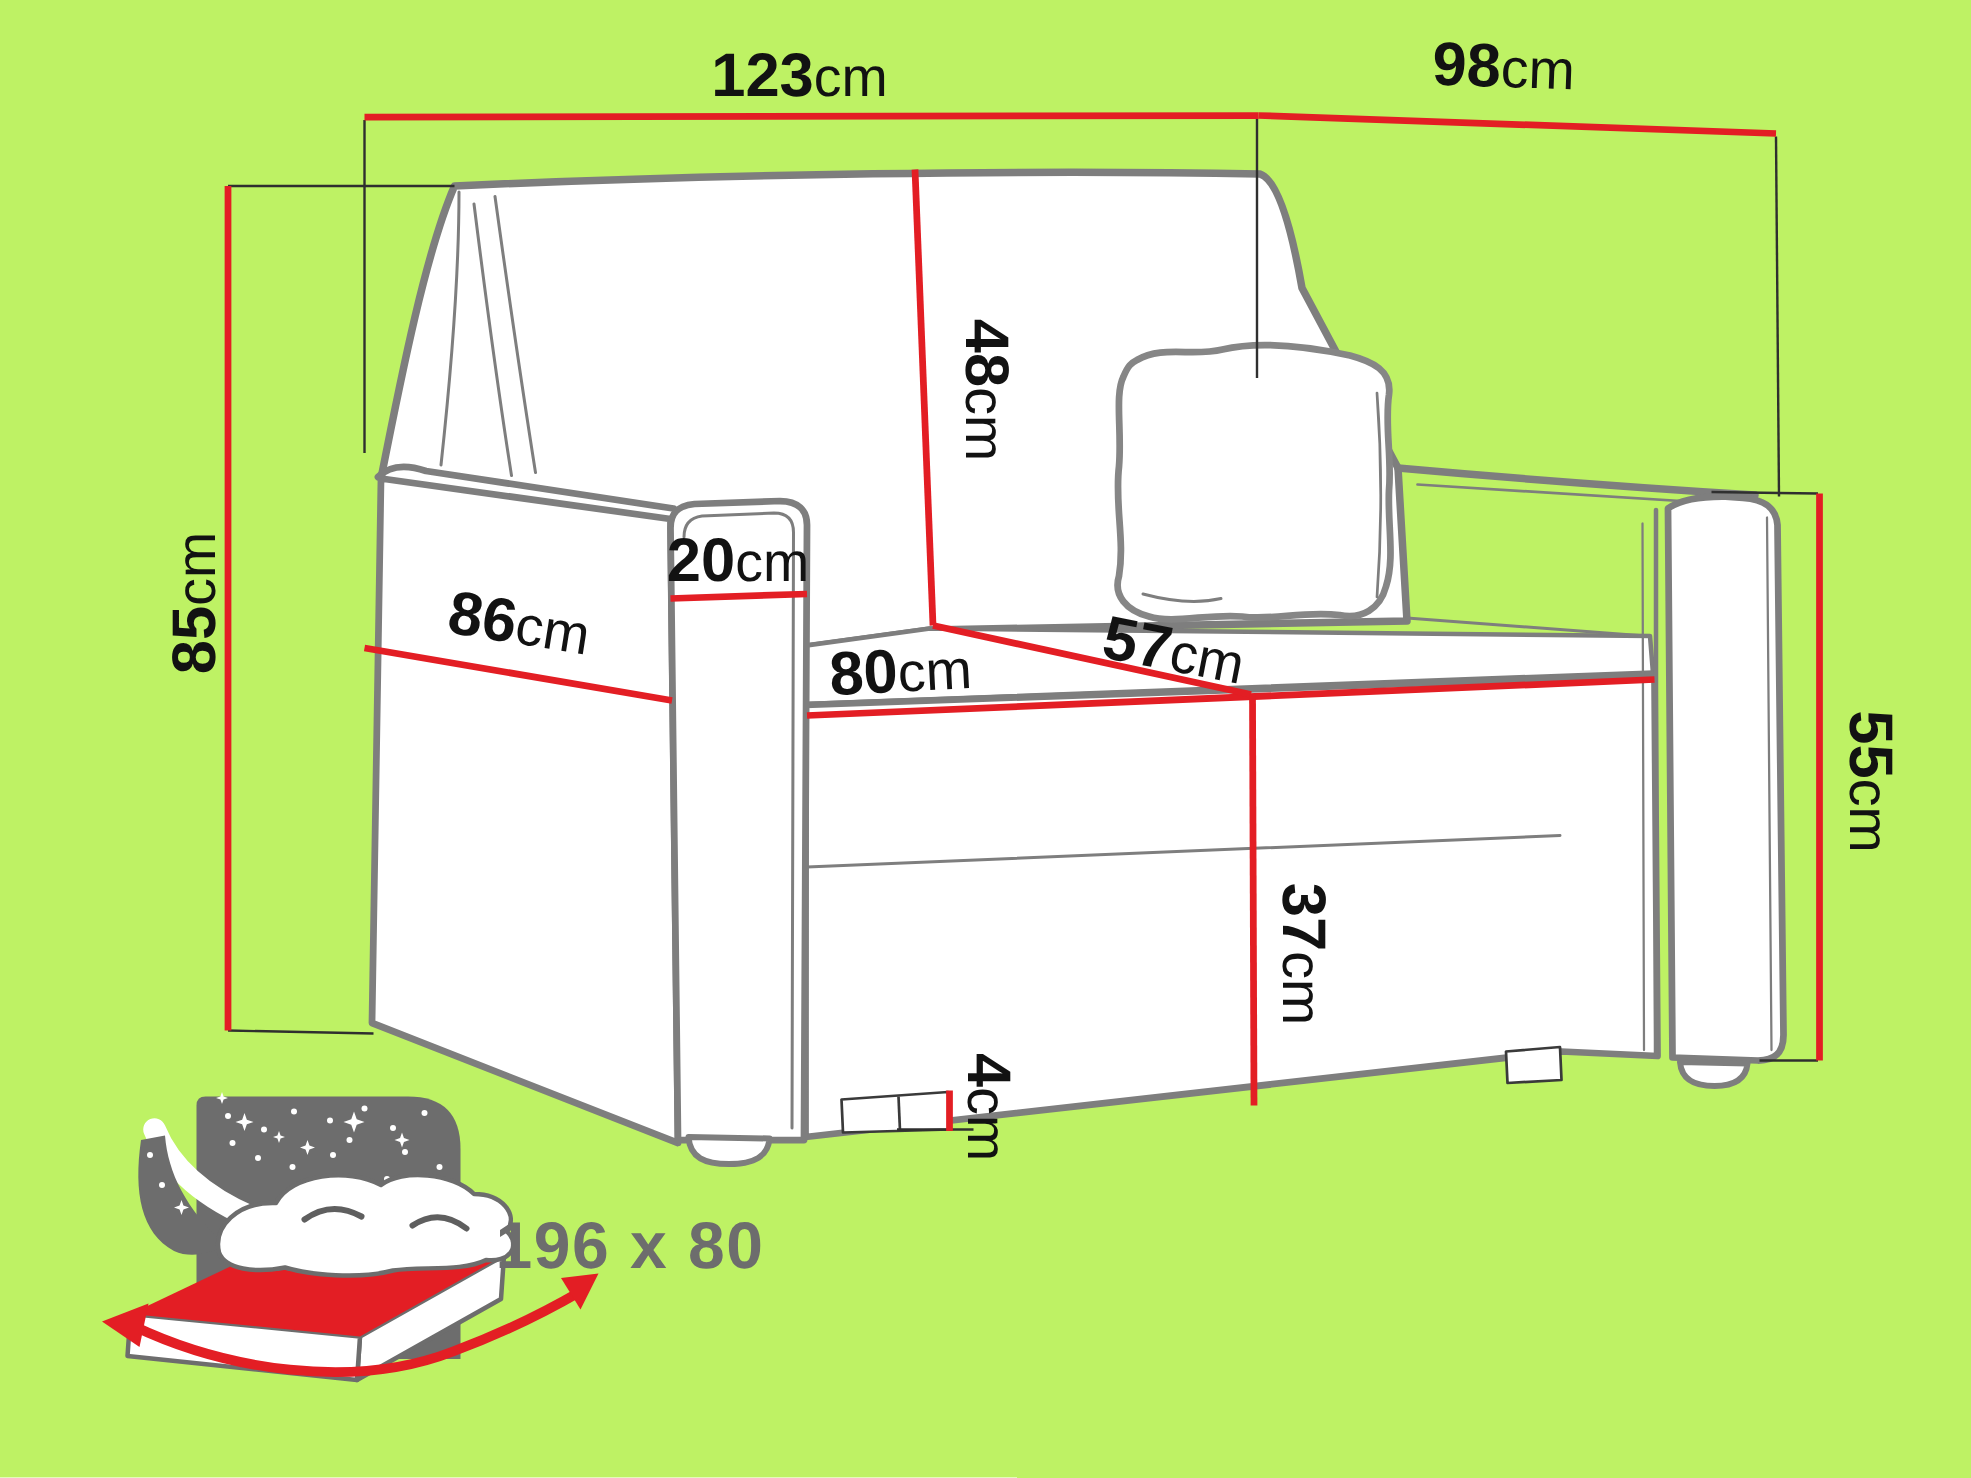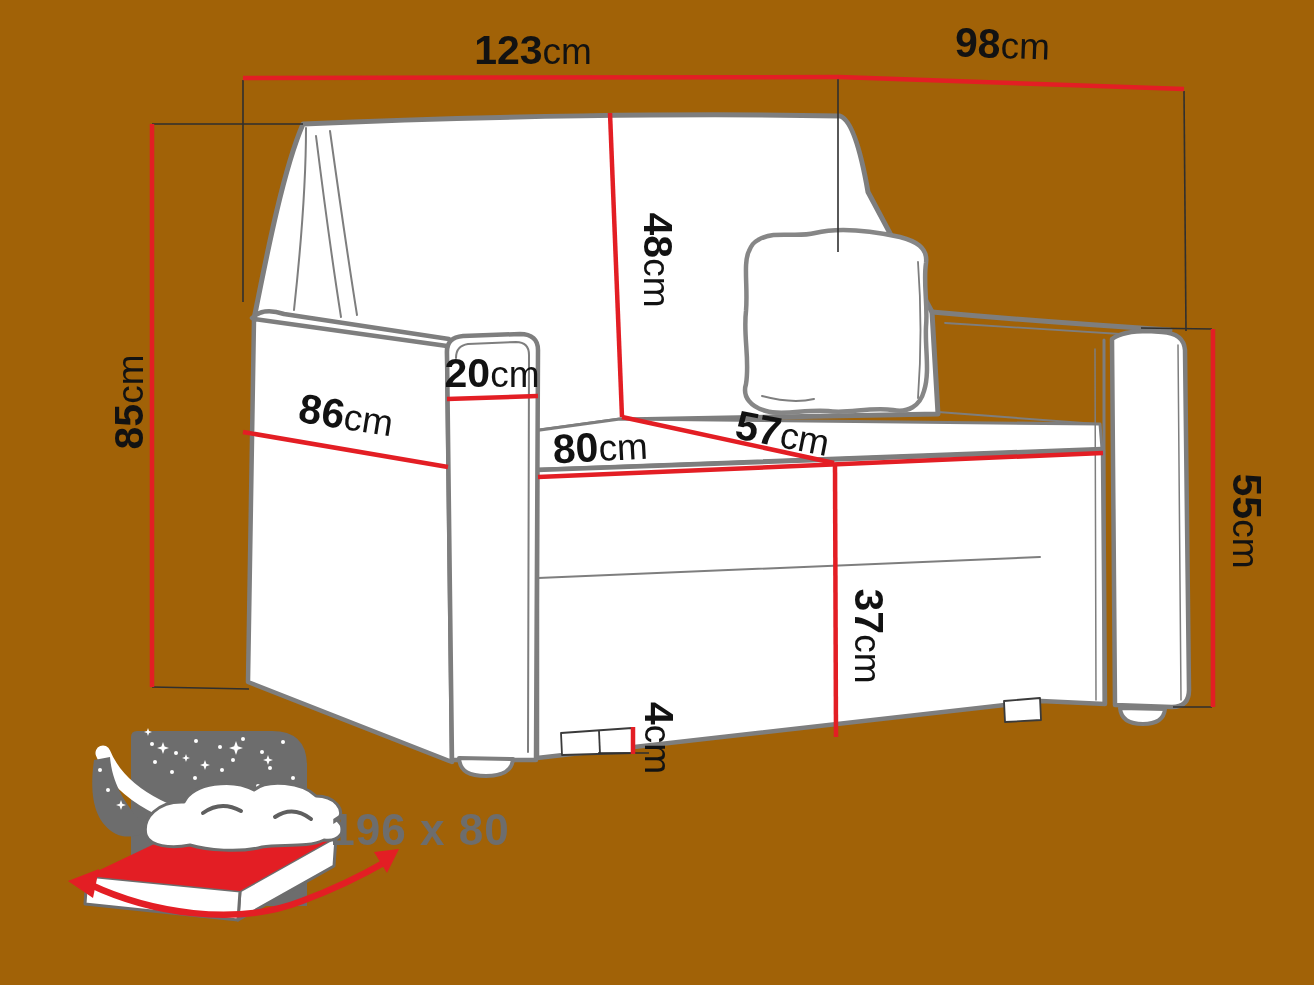--- a/index.html
+++ b/index.html
@@ -1,16 +1,16 @@
 <!DOCTYPE html>
 <html><head>
 <meta charset="utf-8">
 <style>
   html,body{margin:0;padding:0;background:#fff;}
-  .stage{position:relative;width:1314px;height:985px;background:#a16207;overflow:hidden;text-decoration:underline;}
+  .stage{position:relative;width:1314px;height:985px;background:#bef264;overflow:hidden;text-decoration:underline;}
   svg{position:absolute;left:0;top:0;}
   .sketch{stroke:#7e7e7e;fill:none;stroke-linecap:round;stroke-linejoin:round;}
   .fillw{fill:#ffffff;}
   .thin{stroke-width:2;}
   .dimred{stroke:#e31e24;stroke-width:4.5;fill:none;stroke-linecap:butt;}
   .tick{stroke:#2f2f2f;stroke-width:1.6;fill:none;}
   .dim-label{font-family:"Liberation Sans",sans-serif;font-weight:700;font-size:41px;fill:#121212;}
   .dim-label .unit{font-weight:400;font-size:37px;}
   .bed-size{font-family:"Liberation Sans",sans-serif;font-weight:700;font-size:44px;fill:#6d6d6d;letter-spacing:1px;}
   .icongray{fill:#6d6d6d;}

